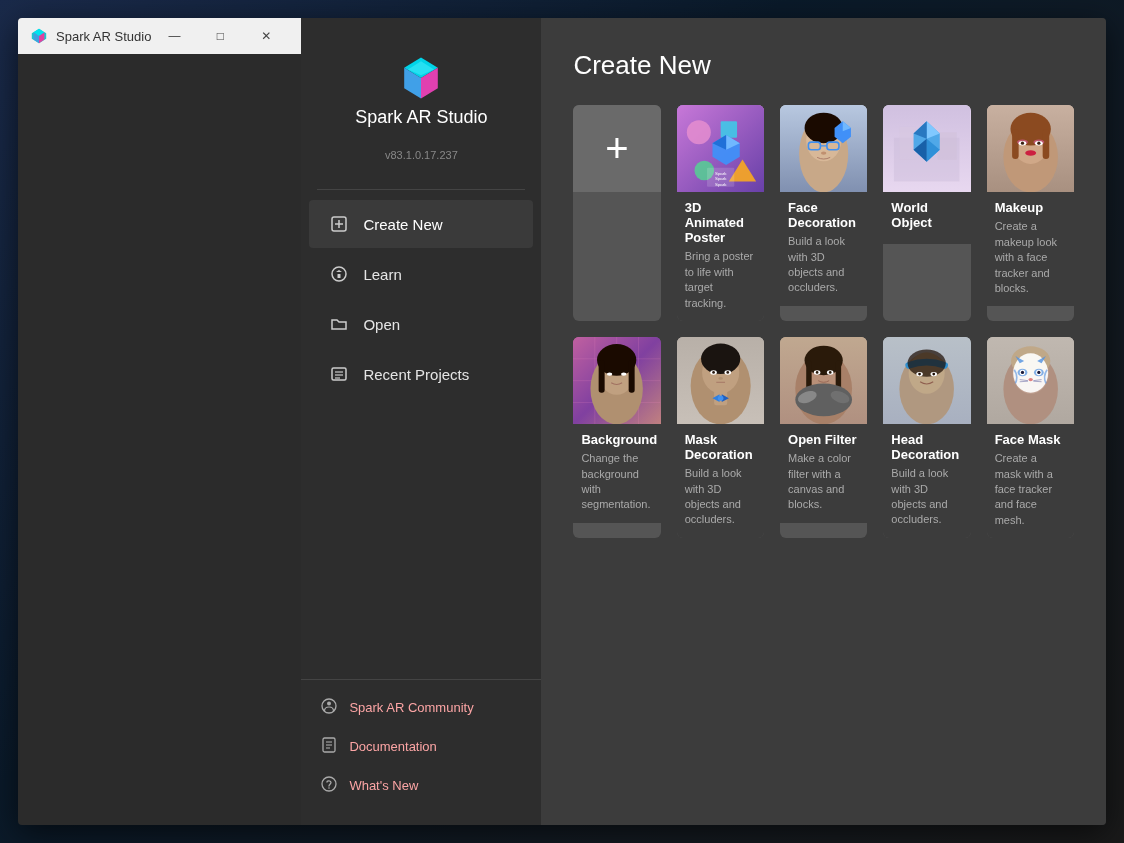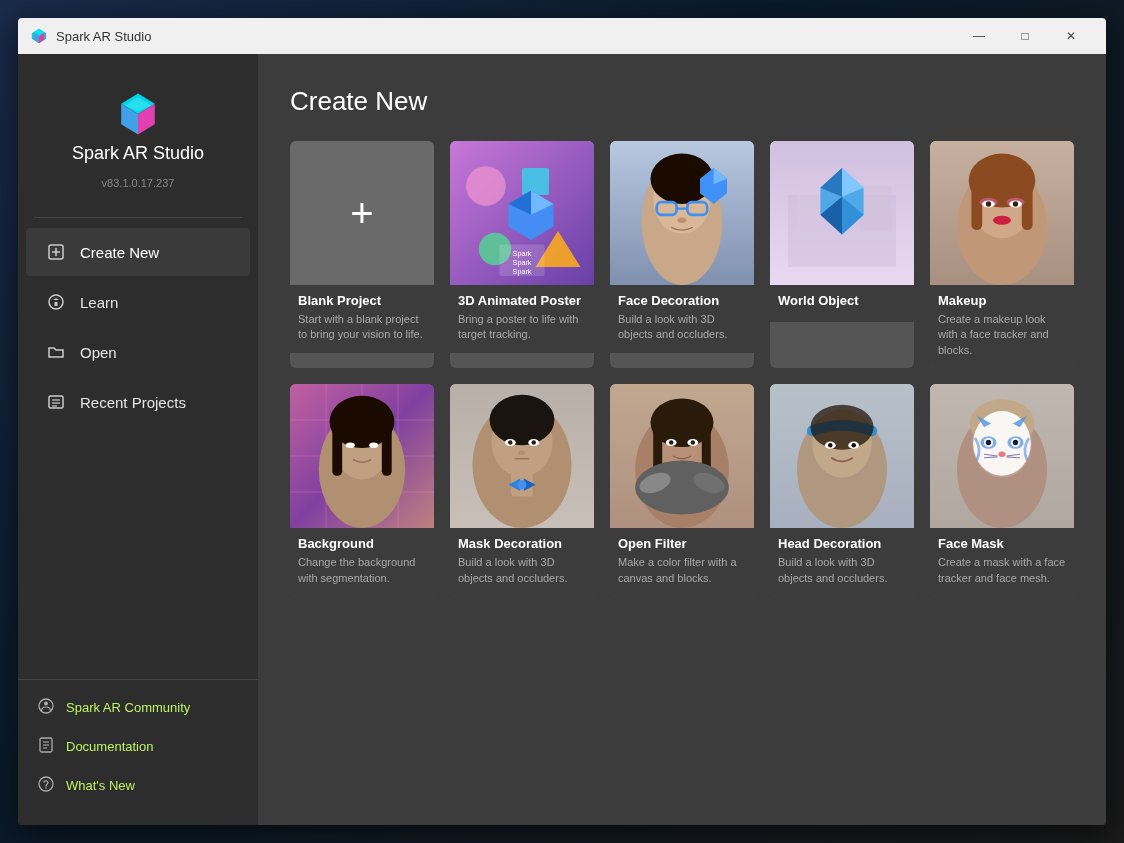--- a/index.html
+++ b/index.html
@@ -15,21 +15,21 @@
     
     .window {
       position: absolute;
       top: 18px;
       left: 18px;
       right: 18px;
       bottom: 18px;
       background: #2b2b2b;
       border-radius: 4px;
       display: flex;
-      flex-direction: column;
+      flex-direction: row;
       overflow: hidden;
       box-shadow: 0 8px 32px rgba(0,0,0,0.6);
     }
 
     .titlebar {
       height: 36px;
       background: #f0f0f0;
       display: flex;
       align-items: center;
       padding: 0 12px;
@@ -95,21 +95,21 @@
       color: #ffffff;
       text-align: center;
       line-height: 1.3;
     }
 
     .sidebar-app-name span.bold { font-weight: 400; }
 
     .sidebar-version {
       font-size: 11px;
       color: #888;
-      margin-top: 12px;
+      margin-top: 20px;
     }
 
     .sidebar-divider {
       height: 1px;
       background: #444;
       margin: 4px 16px 8px;
     }
 
     .sidebar-nav {
       flex: 1;
@@ -142,21 +142,21 @@
       padding: 8px 0;
       border-top: 1px solid #444;
       margin-top: 8px;
     }
 
     .bottom-item {
       display: flex;
       align-items: center;
       padding: 10px 20px;
       cursor: pointer;
-      color: #bef264;
+      color: #fca5a5;
       font-size: 13px;
       gap: 12px;
     }
 
     
     .main-content {
       flex: 1;
       background: #3c3c3c;
       overflow-y: auto;
       padding: 32px 32px 24px;
@@ -394,24 +394,20 @@
 
     <div class="main-content">
       <h1 class="section-title">Create New</h1>
 
       <div class="templates-grid">
 
         <div class="template-card">
           <div class="blank-thumb">
             <span class="plus-icon">+</span>
           </div>
-          <div class="template-info">
-            <div class="template-name">Blank Project</div>
-            <div class="template-desc">Start with a blank project to bring your vision to life.</div>
-          </div>
         </div>
 
         <div class="template-card">
           <div class="template-thumb thumb-poster">
             <div class="thumb-poster-content">
 
               <svg width="100%" height="100%" viewBox="0 0 160 160">
                 <rect width="160" height="160" fill="url(#pgrd)"></rect>
                 <defs>
                   <linearGradient id="pgrd" x1="0" y1="0" x2="1" y2="1">

